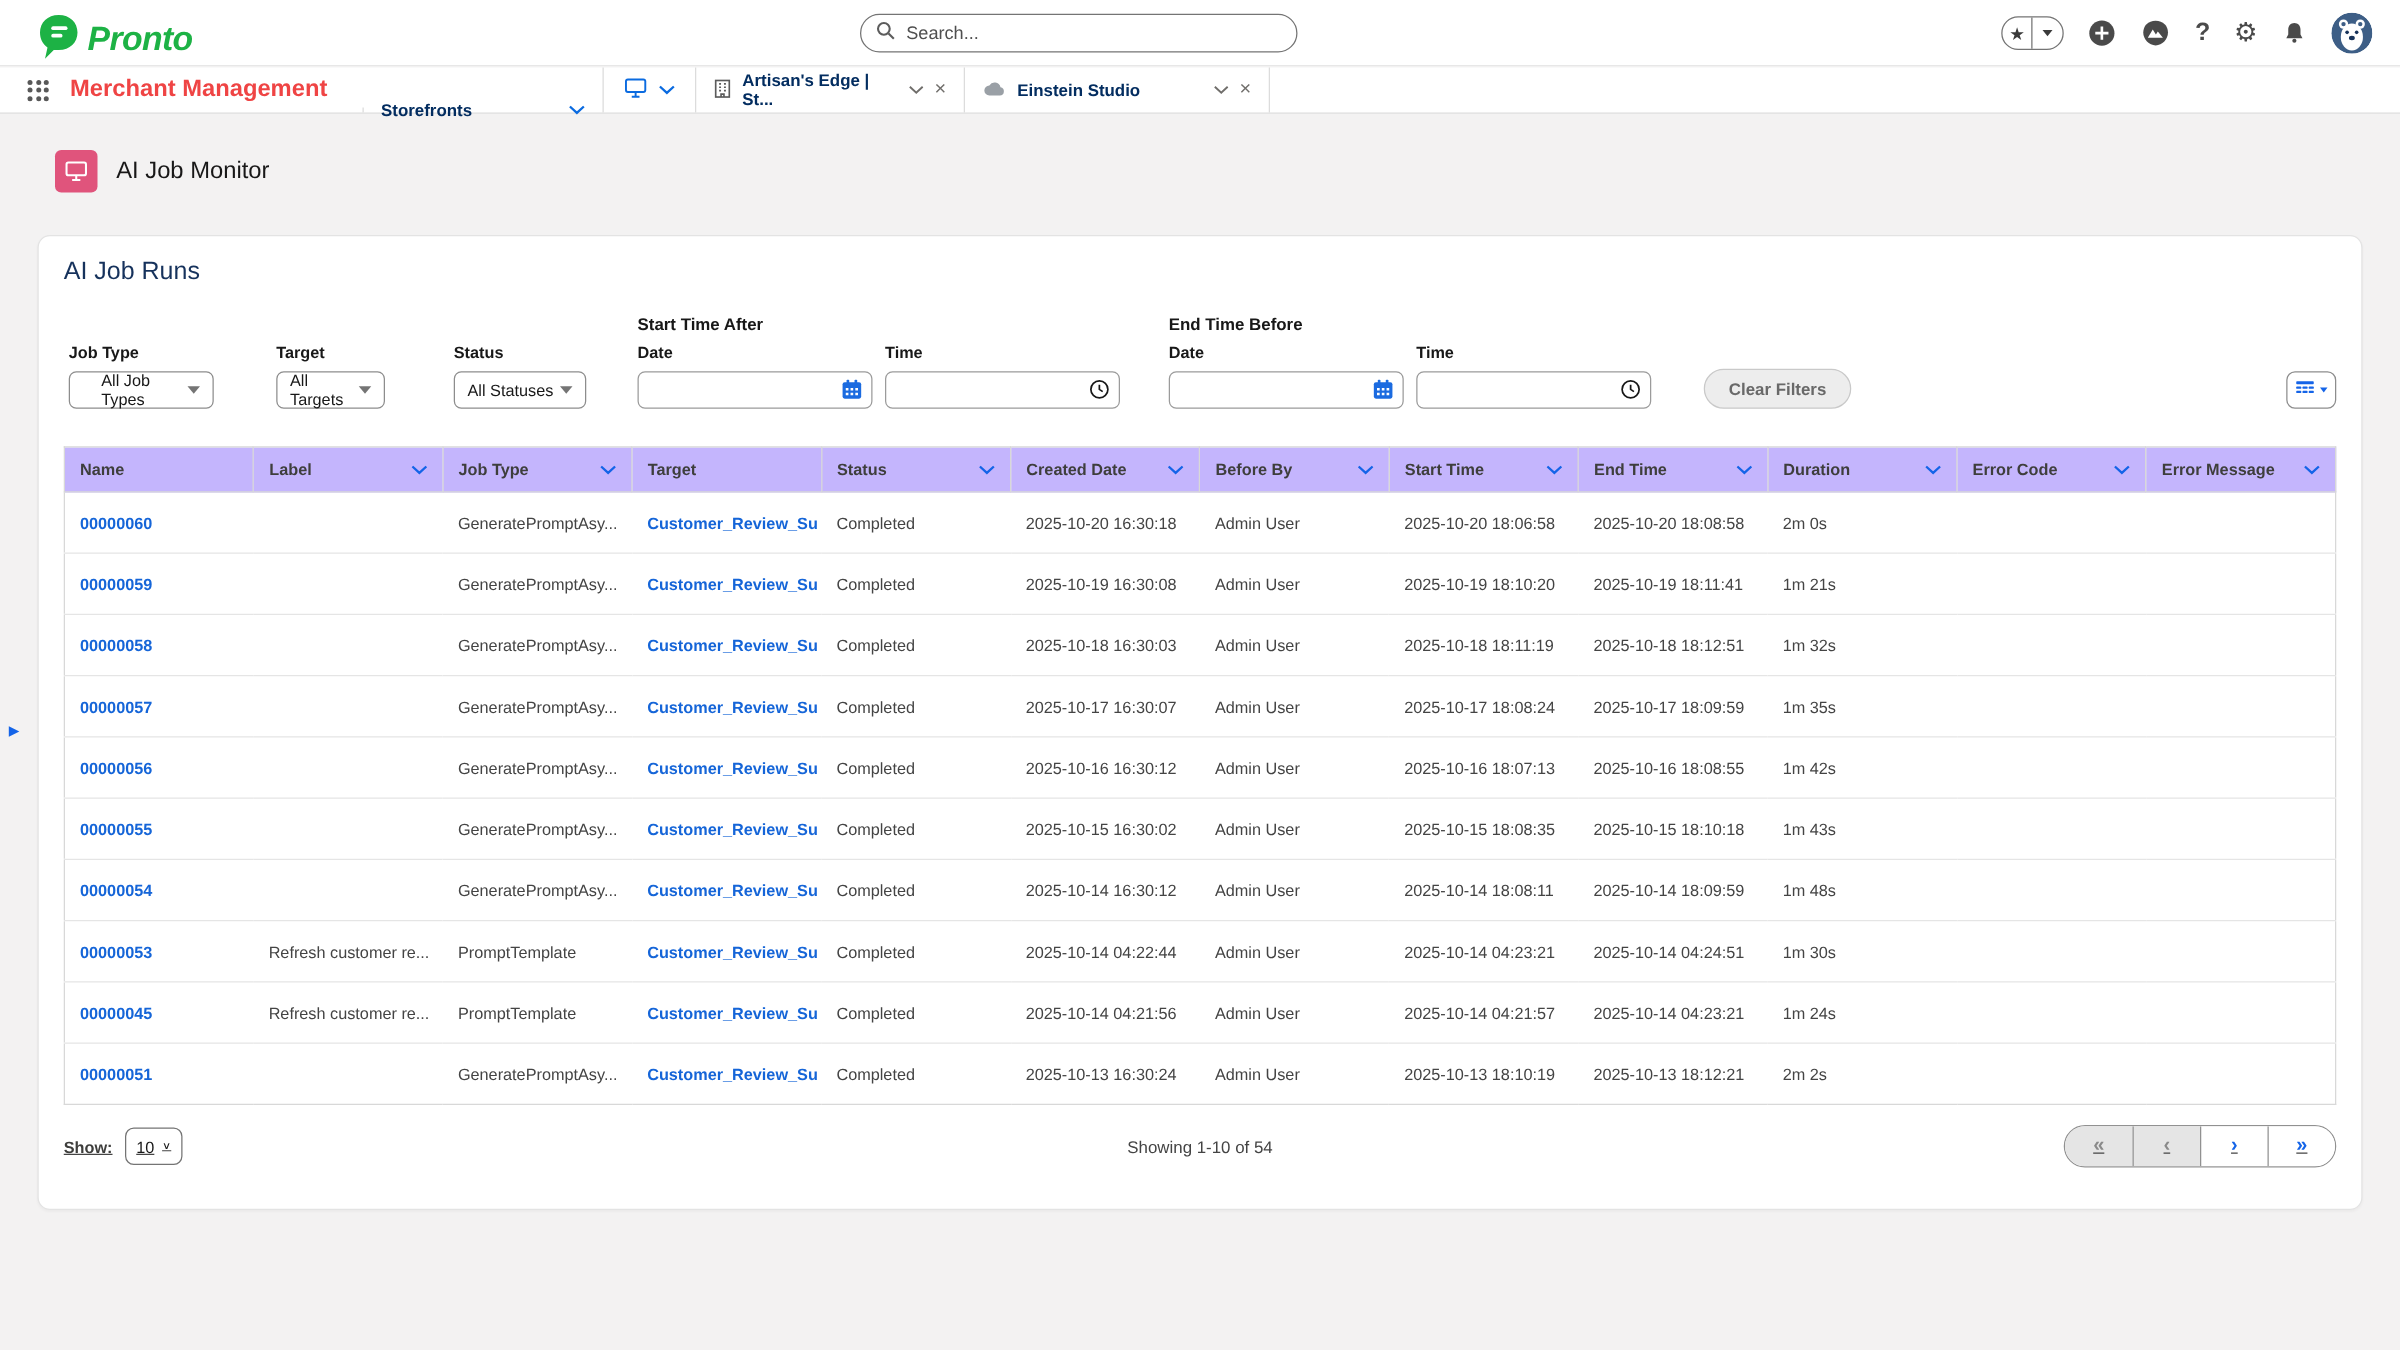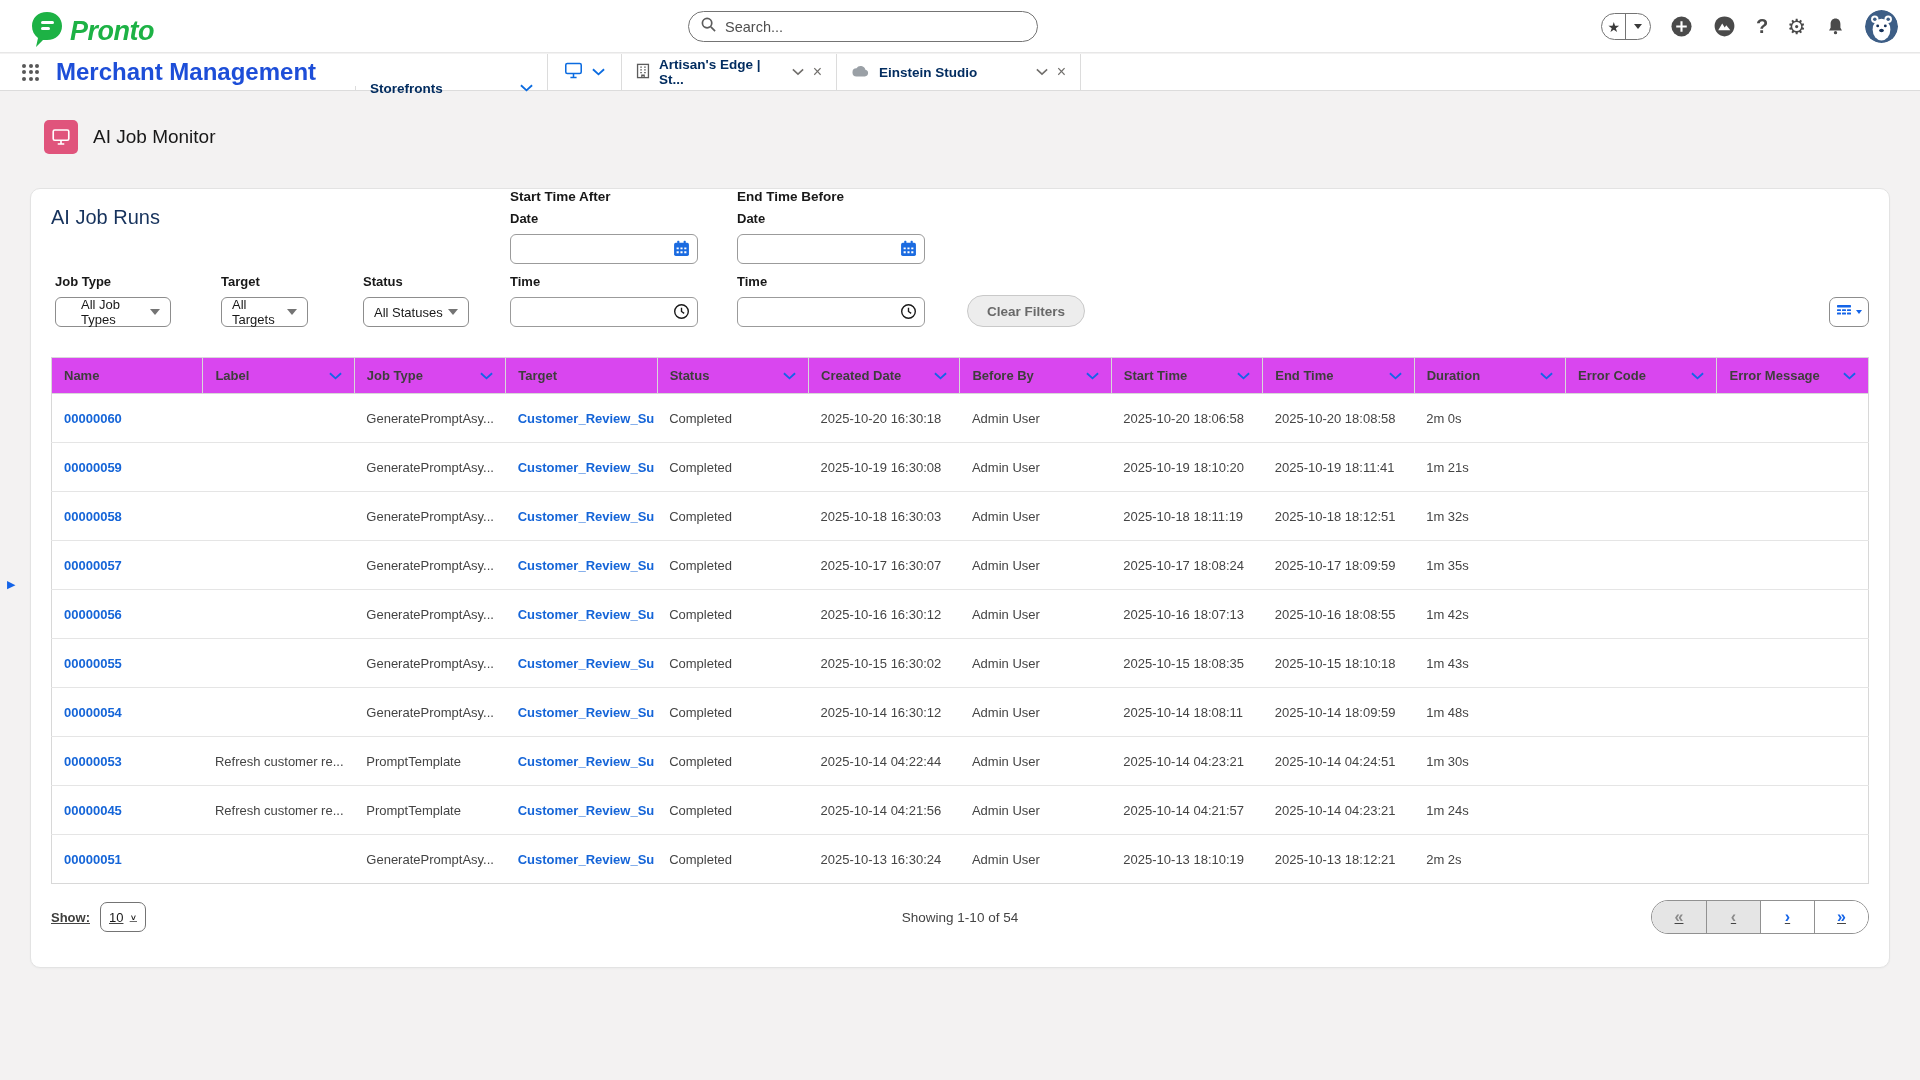--- a/index.html
+++ b/index.html
@@ -20,21 +20,21 @@
   .caret-dn { width:0; height:0; border-left:4px solid transparent; border-right:4px solid transparent; border-top:5px solid #3a3a3a; }
   .ha-icon { display:flex; align-items:center; justify-content:center; }
   .help-q { font-size:20px; font-weight:700; color:#4a4a4a; }
   .gear-g { font-size:21px; color:#4a4a4a; }
   .avatar { width:33px; height:33px; border-radius:50%; overflow:hidden; }
 
   
   .navbar { position:absolute; top:54px; left:0; width:1920px; height:37px; background:#fff; border-bottom:1px solid #dcdcdc; display:flex; align-items:stretch; z-index:4; }
   .waffle { margin:0 0 0 22px; align-self:center; display:grid; grid-template-columns:repeat(3,4px); grid-template-rows:repeat(3,4px); gap:2.5px; }
   .waffle i { width:4px; height:4px; border-radius:50%; background:#585858; }
-  .app-name { align-self:center; margin-left:17px; margin-right:39px; font-size:24px; font-weight:700; color:#1d4ed8; }
+  .app-name { align-self:center; margin-left:17px; margin-right:28px; font-size:19px; font-weight:700; color:#ef4444; }
   .tab { border-left:1px solid #dcdcdc; display:flex; align-items:center; padding:0 14px; gap:9px; font-size:13.5px; font-weight:700; color:#032d60; }
   .tab:last-of-type { border-right:1px solid #dcdcdc; }
   .tab .grow { flex:1; }
   .tab-storefronts { width:192px;margin-top:32px; }
   .tab-monitor { width:74px; justify-content:center; }
   .tab-artisan { width:215px; }
   .tab-einstein { width:245px; }
   .tab-close { font-size:16px; color:#706e6b; font-weight:400; line-height:1; }
   .chev-svg { display:block; }
 
@@ -48,32 +48,32 @@
   .card-title { padding-top:17px; font-size:20px; color:#16325c; }
 
   
   .filters { display:flex; align-items:flex-end; margin-top:22px; height:76px; }
   .flabel { display:block; font-size:13px; font-weight:700; color:#181818; margin-bottom:8px; }
   .fgroup { display:flex; flex-direction:column; justify-content:flex-end; }
   .select { height:30px; border:1px solid #8d8d8d; border-radius:6px; background:#fff; display:flex; align-items:center; justify-content:space-between; padding:0 10px; font-size:13px; color:#181818; cursor:pointer; }
   .sel-caret { width:0; height:0; border-left:5px solid transparent; border-right:5px solid transparent; border-top:6px solid #747474; }
   .dt-group { display:flex; flex-direction:column; justify-content:flex-end; }
   .dt-heading { font-size:13.5px; font-weight:700; color:#181818; margin-bottom:7px; }
-  .dt-fields { display:flex; gap:10px;flex-direction:column; }
+  .dt-fields { display:flex; gap:10px; }
   .dt-field .flabel { margin-bottom:8px; }
   .input-wrap { position:relative; width:188px; height:30px; }
   .input-wrap input { width:100%; height:100%; border:1px solid #9b9b9b; border-radius:6px; padding:0 32px 0 10px; font-size:13px; color:#181818; font-family:inherit; outline:none; background:#fff; }
   .input-icon { position:absolute; right:8px; top:6px; }
   .clear-btn { height:32px; padding:0 19px; margin-left:42px; border-radius:16px; background:#ededed; border:1px solid #c9c9c9; font-size:13.5px; font-weight:700; color:#696969; font-family:inherit; cursor:pointer; }
   .cols-btn { margin-left:auto; width:40px; height:30px; border:1px solid #8d8d8d; border-radius:7px; background:#fff; display:flex; align-items:center; justify-content:center; gap:4px; cursor:pointer; }
   .cols-caret { width:0; height:0; border-left:3.5px solid transparent; border-right:3.5px solid transparent; border-top:4.5px solid #1464e8; }
 
   
   table { width:100%; margin-top:30px; border-collapse:collapse; table-layout:fixed; font-size:13px; border:1px solid #d8d8d8; }
-  thead th { background:#d946ef; border:1px solid #d8d8d8; height:36px; text-align:left; padding:0 12px; font-weight:700; color:#3e3e3c; }
+  thead th { background:#c4b5fd; border:1px solid #d8d8d8; height:36px; text-align:left; padding:0 12px; font-weight:700; color:#3e3e3c; }
   .th-wrap { display:flex; align-items:center; justify-content:space-between; }
   .chev { display:flex; align-items:center; cursor:pointer; }
   tbody td { height:49px; border-bottom:1px solid #e5e5e5; padding:0 12px; color:#444; white-space:nowrap; overflow:hidden; }
   tbody tr:last-child td { border-bottom:none; }
   a.link { text-decoration:none; color:#1565D8; }
   a.name-link { font-weight:600; }
   a.target-link { font-weight:700; }
 
   
   .table-footer { position:relative; display:flex; align-items:center; margin-top:16px; height:34px;text-decoration:underline; }

